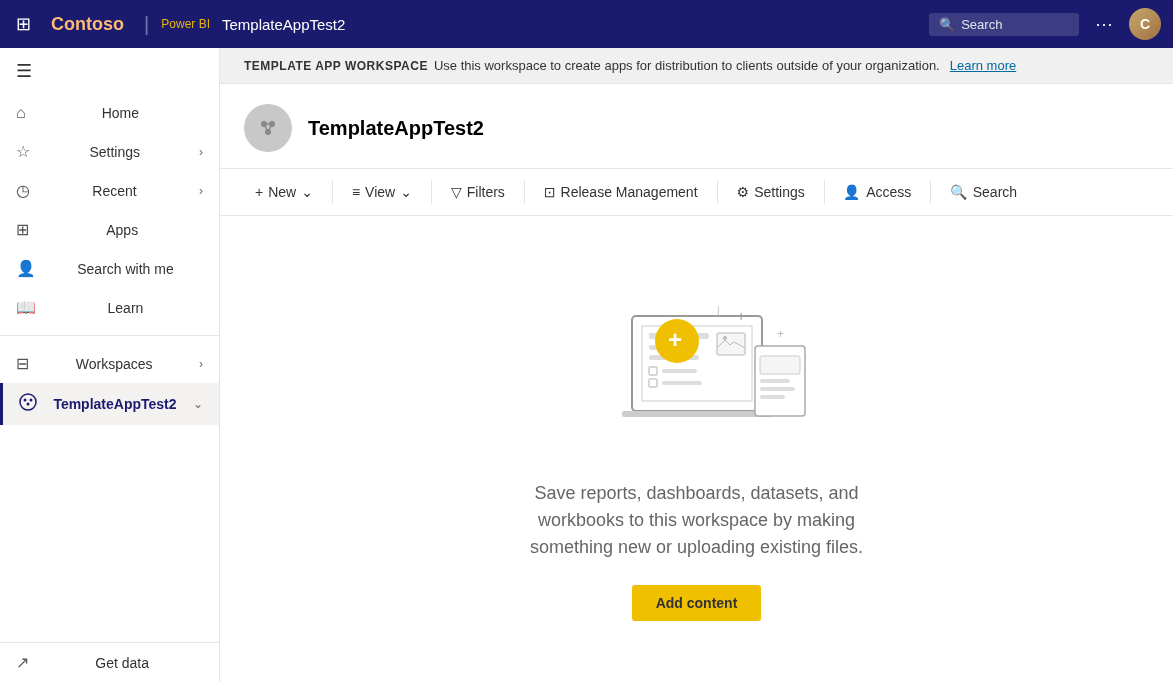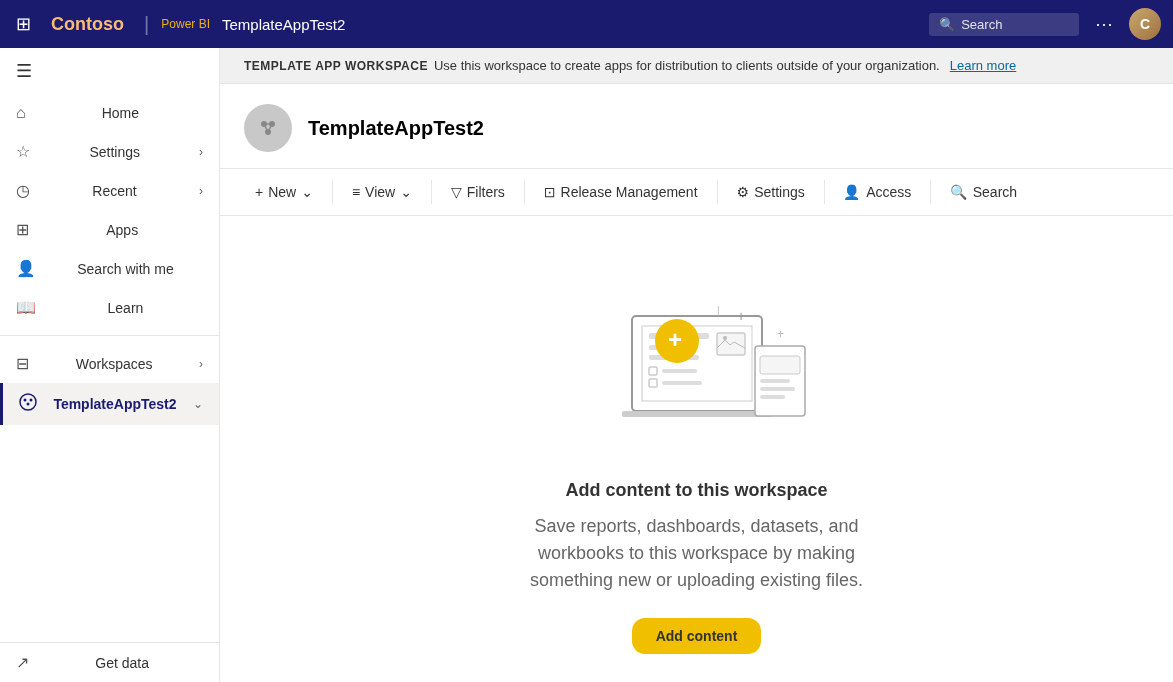--- a/index.html
+++ b/index.html
@@ -200,21 +200,21 @@
       line-height: 1.5;
       margin-bottom: 24px;
     }
     .add-content-btn {
       background: #f0c000;
       border: none;
       color: #333;
       font-size: 14px;
       font-weight: 600;
       padding: 10px 24px;
-      border-radius: 13px;
+      border-radius: 3px;
       cursor: pointer;
     }
   </style>
 </head>
 <body>
 
 <nav class="top-nav">
   <span class="grid-icon">⊞</span>
   <span class="brand">Contoso</span>
   <span class="divider">|</span>
@@ -378,17 +378,16 @@
         <rect x="183" y="119" width="25" height="4" rx="2" fill="#ddd"></rect>
 
         <text x="160" y="45" font-size="14" fill="#999">+</text>
         <text x="200" y="62" font-size="12" fill="#bbb">+</text>
         <text x="140" y="38" font-size="10" fill="#bbb">|</text>
 
         <circle cx="100" cy="65" r="22" fill="#f0c000"></circle>
         <text x="91" y="72" font-size="24" font-weight="bold" fill="white">+</text>
       </svg>
     </div>
-    <h2>Add content to this workspace</h2>
     <p>Save reports, dashboards, datasets, and workbooks to this workspace by making something new or uploading existing files.</p>
     <button class="add-content-btn">Add content</button>
   </div>
 </main>
 
 </body></html>

